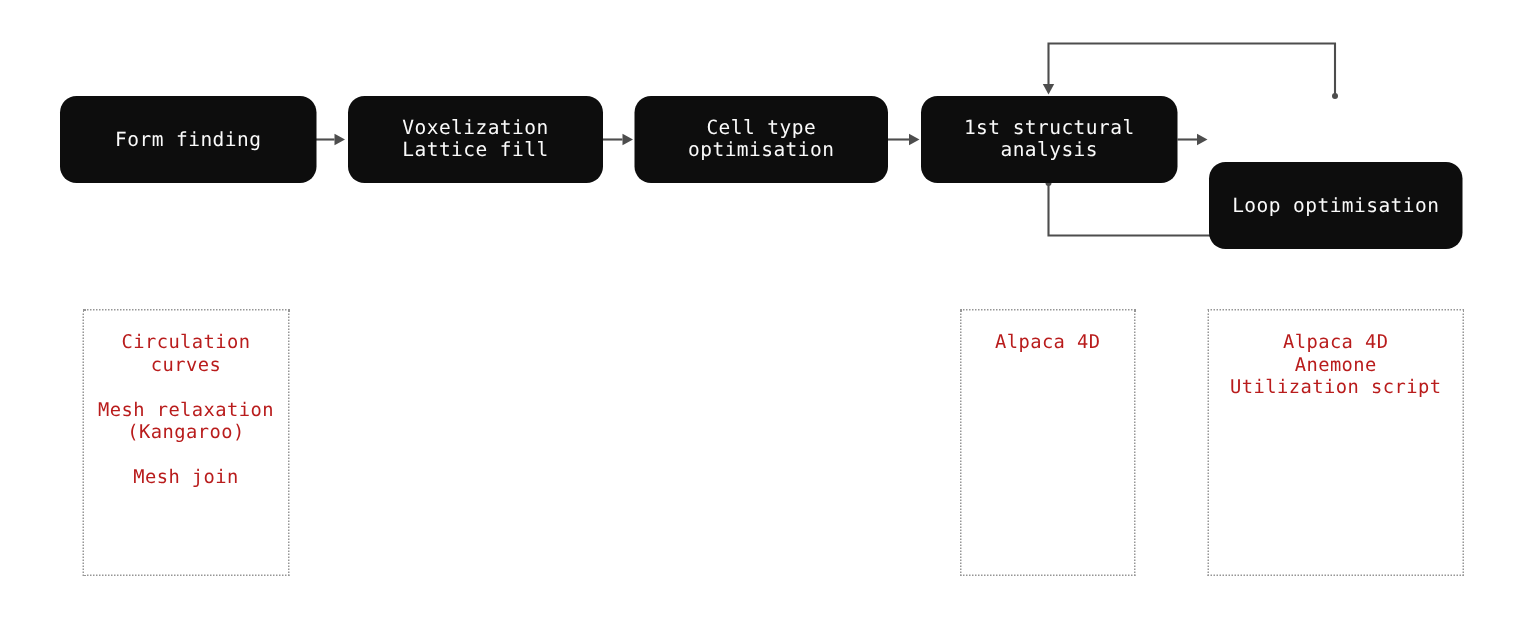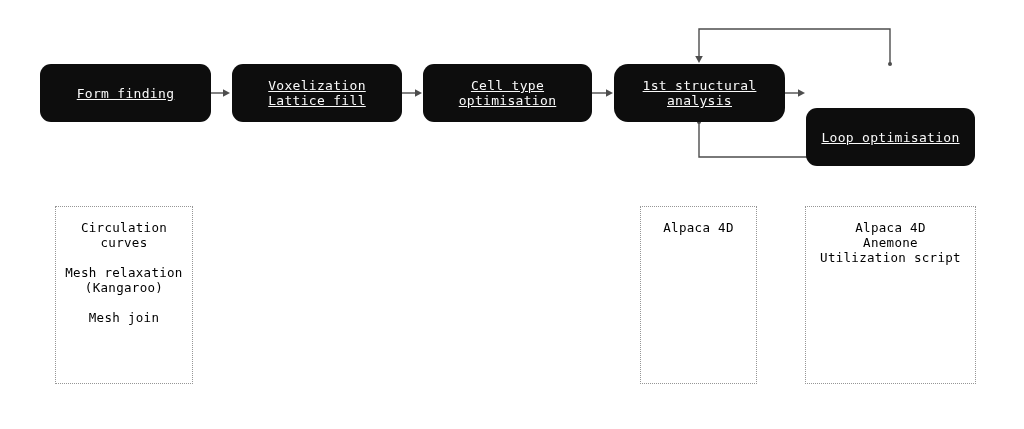--- a/index.html
+++ b/index.html
@@ -29,34 +29,33 @@
     border-radius: 11px;
     color: #fafafa;
     display: flex;
     align-items: center;
     justify-content: center;
     text-align: center;
     font-size: 13px;
     line-height: 15px;
     white-space: pre-line;
     letter-spacing: 0.3px;
-    text-decoration: underline;
   }
   .n1 { left: 40px;  width: 171px; }
   .n2 { left: 232px; width: 170px; }
   .n3 { left: 423px; width: 169px; }
-  .n4 { left: 614px; width: 171px; border-radius: 14px; }
+  .n4 { left: 614px; width: 171px; }
   .n5 { left: 806px; width: 169px; margin-top: 44px; }
   .tool {
     position: absolute;
     top: 206px;
     height: 178px;
     box-sizing: border-box;
     border: 1.5px dotted #969696;
-    color: #000000;
+    color: #b91c1c;
     text-align: center;
     padding-top: 13px;
     font-size: 12.5px;
     line-height: 15px;
     white-space: pre-line;
     letter-spacing: 0.3px;
   }
   .t1 { left: 55px;  width: 138px; }
   .t2 { left: 247px; width: 138px; }
   .t3 { left: 640px; width: 117px; }

